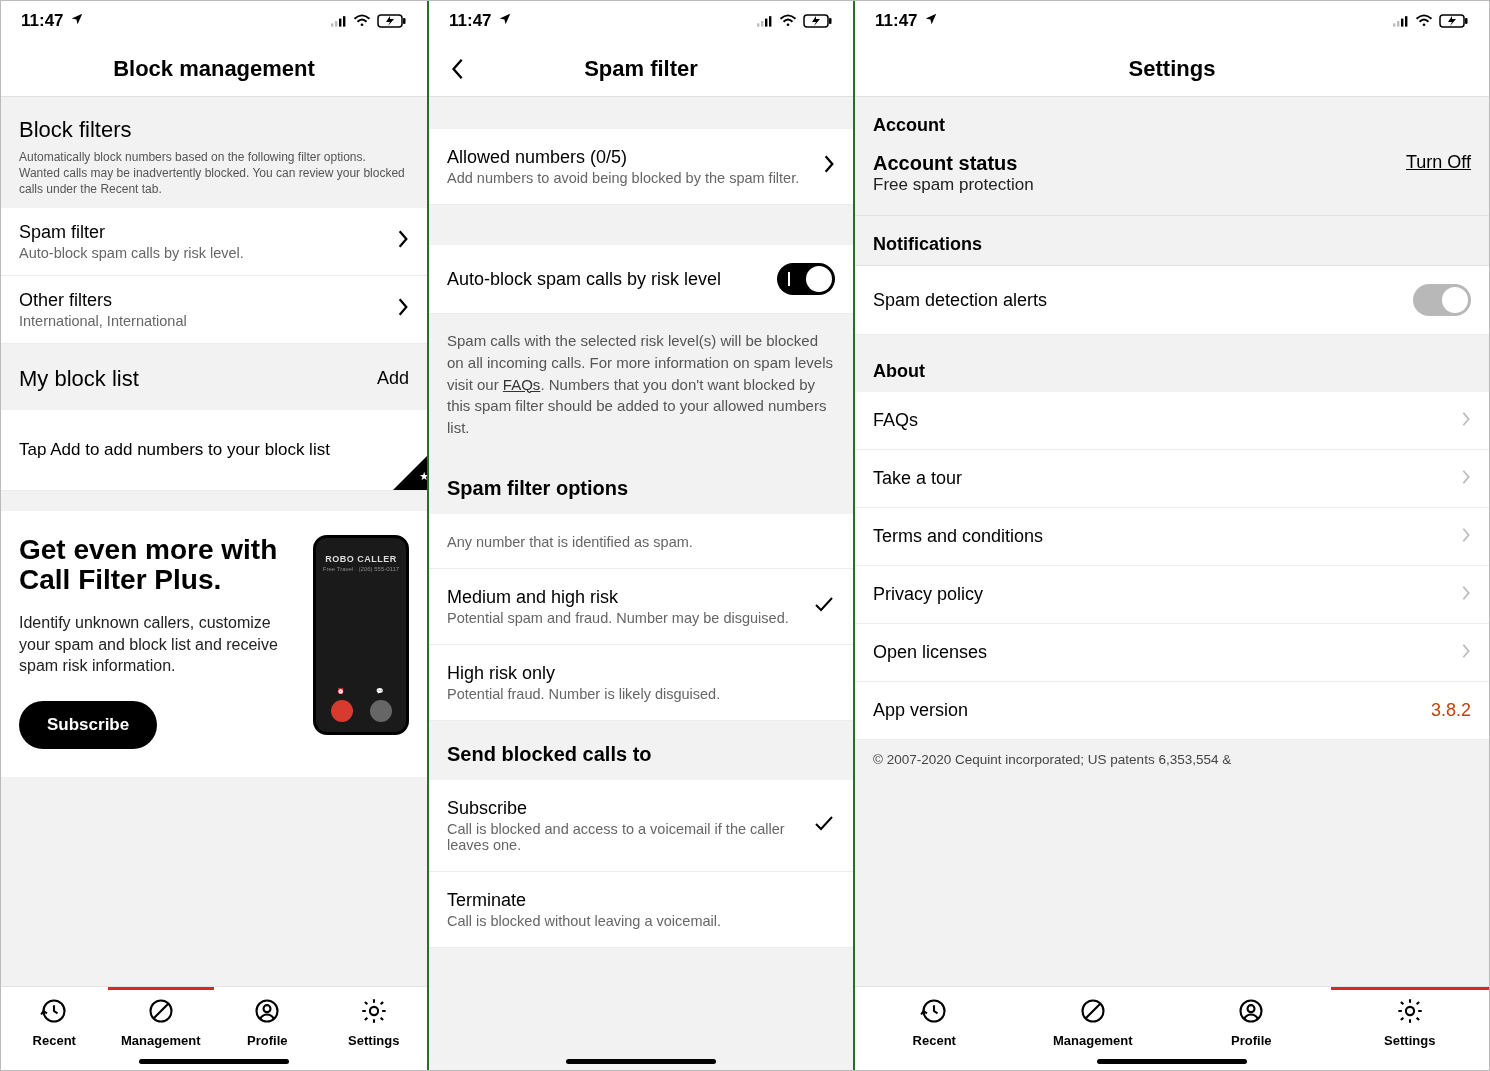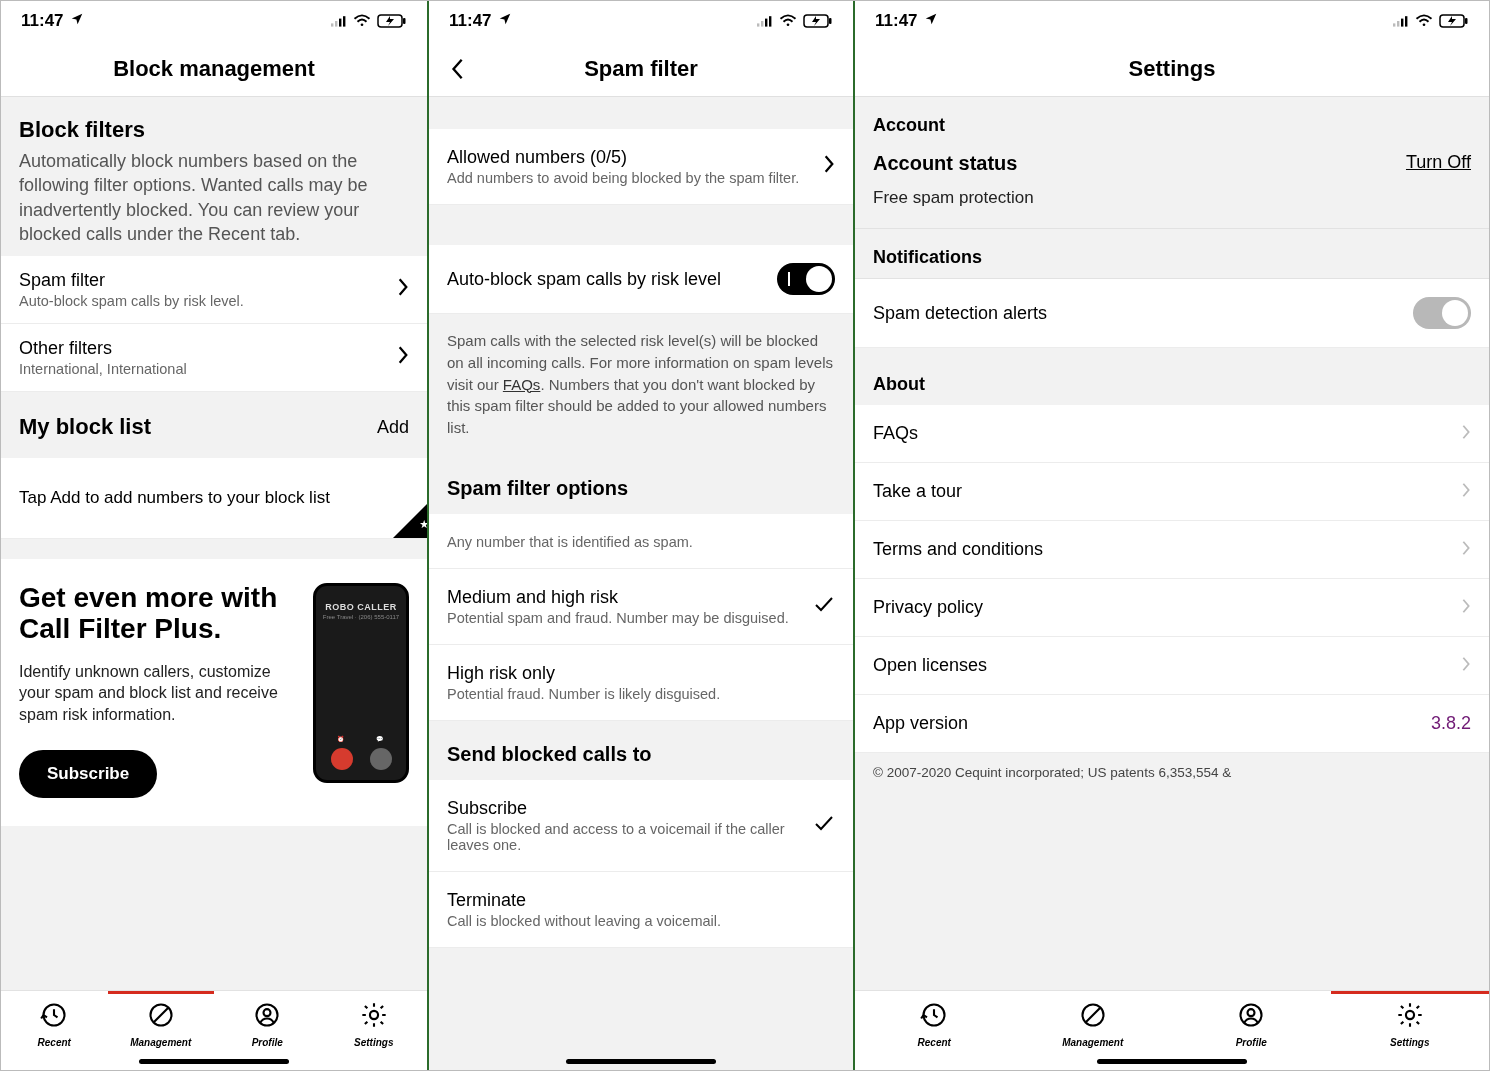--- a/index.html
+++ b/index.html
@@ -53,22 +53,22 @@
   .nav-title { font-weight: 700; font-size: 22px; }
   .nav-back {
     position: absolute; left: 12px; top: 50%; transform: translateY(-50%);
     width: 32px; height: 32px; display:flex; align-items:center; justify-content:center;
   }
 
   
   .section-header {
     padding: 20px 18px 10px;
   }
-  .section-title { font-weight: 700; font-size: 22px; margin-bottom: 6px; }
-  .section-desc { font-size: 18px; color: #555; line-height: 1.35; }
+  .section-title { font-weight: 400; font-size: 22px; margin-bottom: 6px; }
+  .section-desc { font-size: 12px; color: #555; line-height: 1.35; }
   .subhead {
     font-weight: 800; font-size: 20px; padding: 22px 18px 14px;
   }
 
   .row {
     background: #fff;
     padding: 14px 18px;
     border-bottom: 1px solid #ececec;
     display: flex;
     align-items: center;
@@ -133,21 +133,21 @@
     margin-top:auto;
     background:#fff;
     border-top:1px solid #e2e2e2;
     display:flex;
     justify-content:space-around;
     padding:10px 0 22px;
     position:relative;
   }
   .tab { display:flex; flex-direction:column; align-items:center; gap:4px; width:25%;}
   .tab svg { width:28px; height:28px; }
-  .tab-label { font-size:10px; font-weight:600;font-style:italic; }
+  .tab-label { font-size:13px; font-weight:600; }
   .tab.active::before {
     content:""; position:absolute; top:0; height:3px; background:#d52b1e;
     width:25%;
   }
   .tabbar .tab:nth-child(1).active::before{ left:0; }
   .tabbar .tab:nth-child(2).active::before{ left:25%; }
   .tabbar .tab:nth-child(3).active::before{ left:50%; }
   .tabbar .tab:nth-child(4).active::before{ left:75%; }
   .home-indicator {
     position:absolute; bottom:6px; left:50%; transform:translateX(-50%);
@@ -186,21 +186,21 @@
 
   
   .section-label-sm { font-weight:700; font-size:18px; padding: 18px 18px 10px; }
   .account-row {
     background:transparent; padding: 6px 18px 20px; display:flex;
     justify-content:space-between; align-items:flex-start;
     border-bottom:1px solid #e2e2e2;
     gap:30px;
   }
   .account-row .left .t { font-weight:700; font-size:20px; }
-  .account-row .left .s { font-size:17px; color:#222; margin-top:13px; }
+  .account-row .left .s { font-size:17px; color:#222; margin-top:0; }
 
   
   svg.icon-sm { width:16px; height:14px; }
 </style>
 </head>
 <body>
 
 <div class="screen">
 
   <div class="status-bar">
@@ -548,21 +548,21 @@
           </svg></div>
     </div>
     <div class="row tall">
       <div class="row-title">Open licenses</div>
       <div class="chevron"><svg width="10" height="16" viewBox="0 0 10 18" fill="none" stroke="#bbb" stroke-width="2">
             <path d="M2 2 L8 9 L2 16"></path>
           </svg></div>
     </div>
     <div class="row tall">
       <div class="row-title">App version</div>
-      <div class="row-title" style="color:#701a75">3.8.2</div>
+      <div class="row-title" style="color:#c2410c">3.8.2</div>
     </div>
 
     <div class="footer-note">© 2007-2020 Cequint incorporated; US patents 6,353,554 &amp;</div>
 
     <div class="grow"></div>
   </div>
 
   <div class="tabbar">
     <div class="tab">
       <span><svg viewBox="0 0 24 24" fill="none" stroke="#000" stroke-width="1.8">

